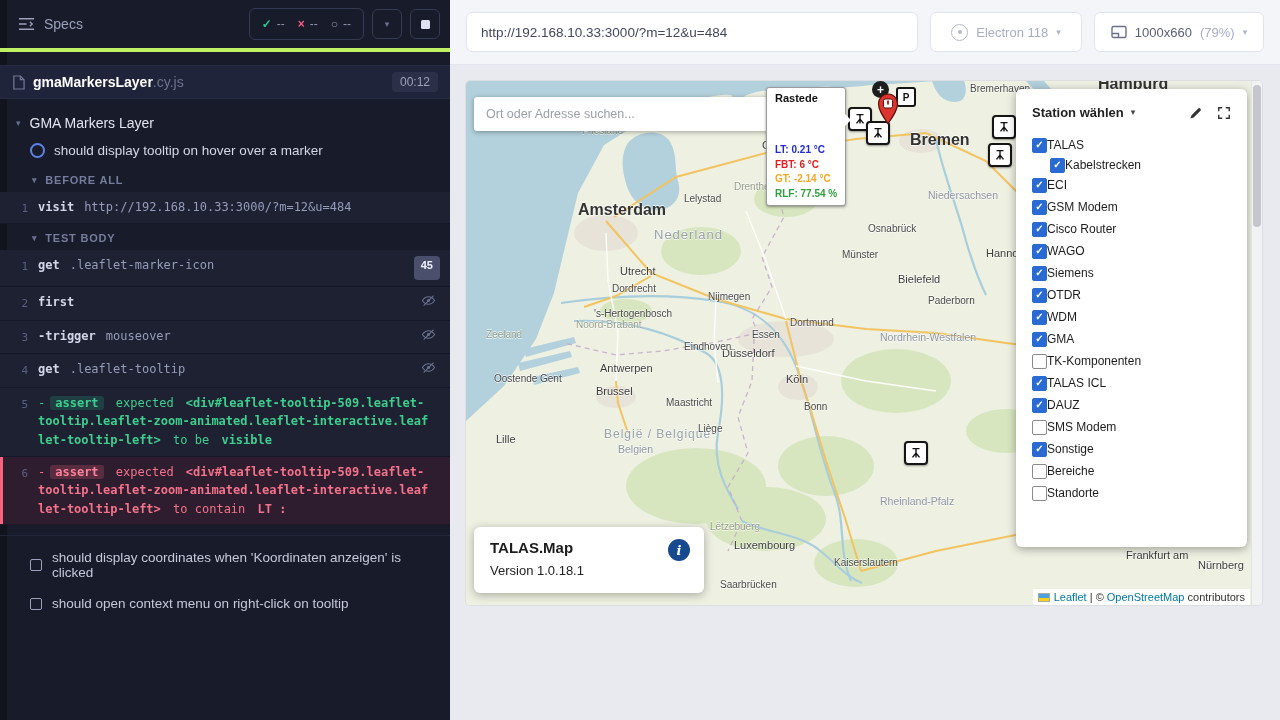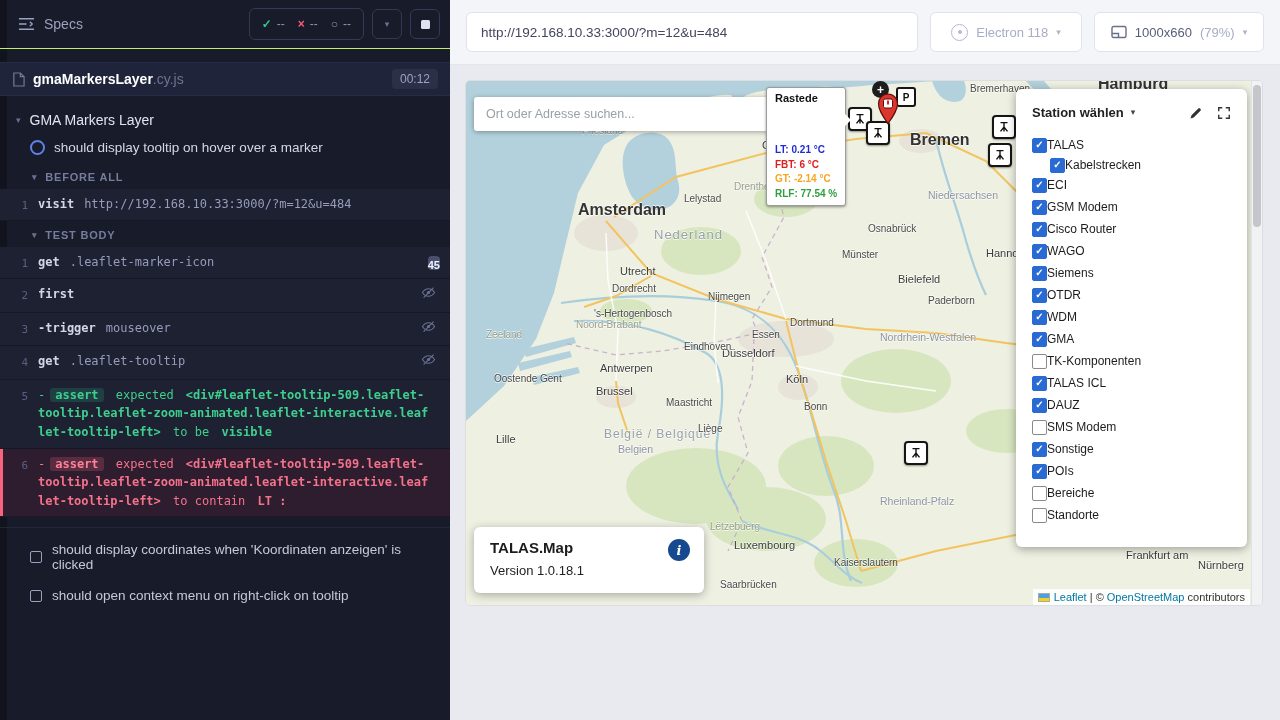--- a/index.html
+++ b/index.html
@@ -3,21 +3,21 @@
 <meta charset="utf-8">
 <style>
   html,body{margin:0;padding:0;width:1280px;height:720px;overflow:hidden;
     font-family:"Liberation Sans",sans-serif;background:#e9eaef;}
   #app{display:flex;width:1280px;height:720px;}
 
   
   .runner{width:450px;flex-shrink:0;background:#181b29;color:#c8cbde;display:flex;
     flex-direction:column;box-shadow:inset 7px 0 0 #11131d;overflow:hidden;}
   .runner-top{height:48px;display:flex;align-items:center;justify-content:space-between;
-    padding:0 10px 0 18px;border-bottom:1px solid #bef264;flex-shrink:0;}
+    padding:0 10px 0 18px;border-bottom:4px solid #bef264;flex-shrink:0;}
   .specs-toggle{display:flex;align-items:center;gap:9px;color:#9ca1bd;font-size:14px;cursor:pointer;}
   .top-controls{display:flex;align-items:center;gap:8px;}
   .stats{display:flex;align-items:center;gap:13px;border:1px solid #343a55;border-radius:6px;
     height:30px;padding:0 12px;font-size:12px;color:#9095ad;}
   .stat{display:flex;align-items:center;gap:5px;}
   .stat .ic{font-size:12px;font-weight:700;}
   .ic.pass{color:#2ecc8f}.ic.fail{color:#f85c77}.ic.pend{color:#9095ad;font-weight:400;}
   .icon-btn{width:30px;height:30px;border:1px solid #343a55;border-radius:6px;background:transparent;
     display:flex;align-items:center;justify-content:center;color:#9ca1bd;font-size:11px;cursor:pointer;}
   .stop-square{width:9px;height:9px;background:#dfe2f2;border-radius:1.5px;display:block;}
@@ -37,21 +37,21 @@
   .section-row{display:flex;align-items:center;gap:8px;padding:8px 16px 6px 32px;color:#767c9c;
     font-size:11px;font-weight:700;letter-spacing:.8px;cursor:pointer;}
 
   .cmds{background:#1d2132;}
   .cmd{display:flex;gap:10px;padding:6px 10px 6px 0;font-family:"DejaVu Sans Mono",monospace;
     font-size:12px;line-height:1.55;border-bottom:1px solid rgba(9,11,20,.35);cursor:pointer;}
   .cmd .n{width:28px;flex-shrink:0;text-align:right;color:#5a6080;font-size:11px;padding-top:2px;}
   .cmd .method{color:#d3d6e8;font-weight:700;white-space:nowrap;}
   .cmd .args{color:#979cbb;word-break:break-all;}
   .count-badge{margin-left:auto;align-self:center;background:#4a506c;color:#f0f2ff;border-radius:4px;
-    padding:0 0;height:14px;line-height:18px;font-size:11px;font-weight:700;
+    padding:0 7px;height:24px;line-height:18px;font-size:11px;font-weight:700;
     font-family:"Liberation Sans",sans-serif;flex-shrink:0;}
   .eye{margin-left:auto;align-self:center;color:#6b7190;flex-shrink:0;margin-right:4px;}
   .abody{flex:1;padding-right:10px;color:var(--assert-pass,#3ecf8e);}
   .abody > span{margin-right:5px;}
   .abody .sel{font-weight:700;word-break:break-all;}
   .abody .b{font-weight:700;}
   .pill{background:rgba(46,204,143,.18);color:var(--assert-pass,#3ecf8e);padding:0 5px;border-radius:3px;font-weight:700;}
   .cmd.failed{background:#2e1d2f;box-shadow:inset 3px 0 0 var(--assert-fail,#f8647e);}
   .cmd.failed .abody{color:#f4728a;}
   .cmd.failed .pill{background:rgba(248,100,126,.22);color:#ff8099;}
@@ -555,24 +555,20 @@
               </label>
             <label class="chk-row">
                 <span class="cb"></span>
                 <span class="cb-label">SMS Modem</span>
               </label>
             <label class="chk-row">
                 <span class="cb checked"></span>
                 <span class="cb-label">Sonstige</span>
               </label>
             <label class="chk-row">
-                <span class="cb checked"></span>
-                <span class="cb-label">POIs</span>
-              </label>
-            <label class="chk-row">
                 <span class="cb"></span>
                 <span class="cb-label">Bereiche</span>
               </label>
             <label class="chk-row">
                 <span class="cb"></span>
                 <span class="cb-label">Standorte</span>
               </label>
           </div>
         </div>
 

